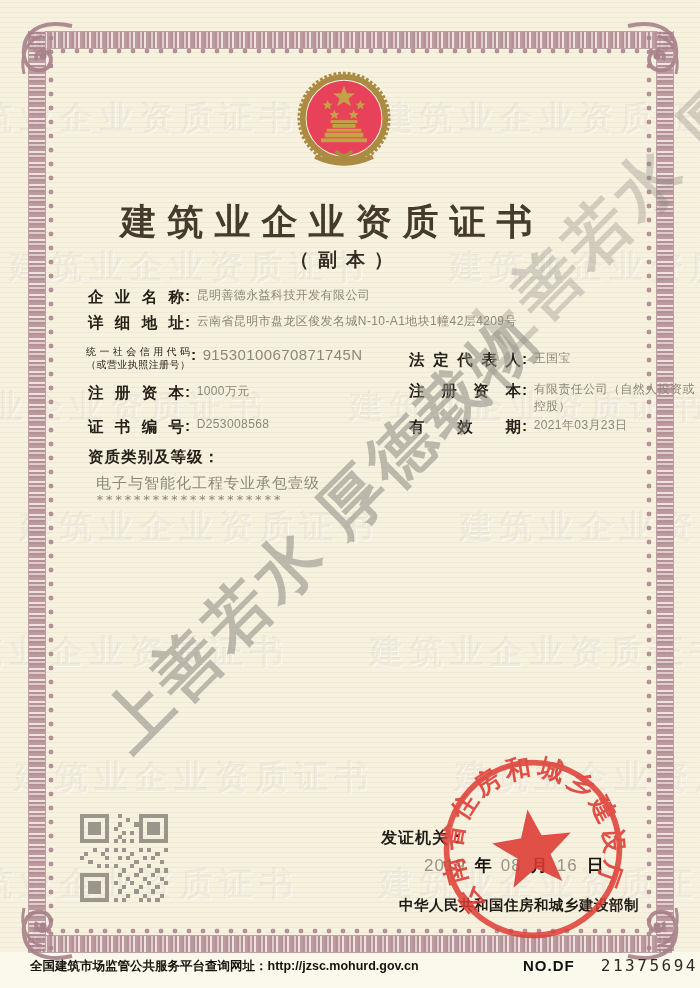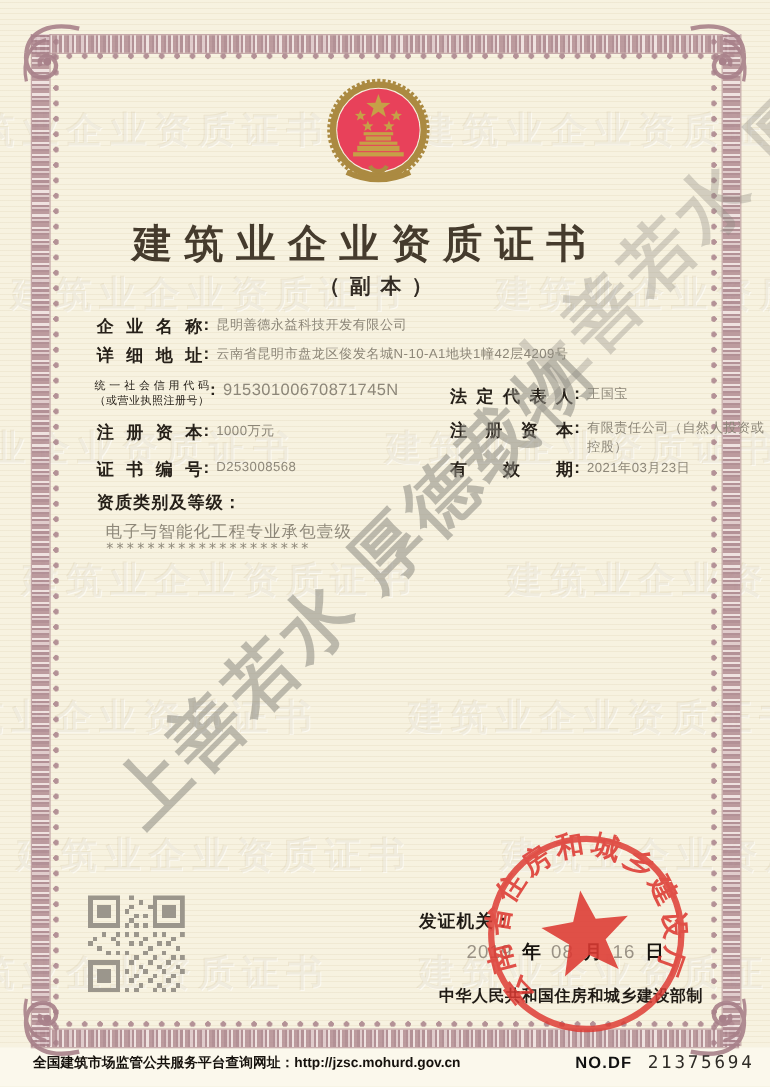--- a/index.html
+++ b/index.html
@@ -74,21 +74,21 @@
     text-align:center;font-size:66px;font-weight:bold;color:rgba(141,138,129,.55);
     letter-spacing:4px;transform:rotate(-45deg);pointer-events:none;white-space:nowrap;}
   .wm2{position:absolute;left:330px;top:110px;width:700px;height:80px;line-height:80px;
     text-align:center;font-size:66px;font-weight:bold;color:rgba(141,138,129,.35);
     letter-spacing:4px;transform:rotate(-45deg);pointer-events:none;white-space:nowrap;}
 
   
   .query{position:absolute;left:30px;top:958px;font-weight:bold;color:#16120d;font-size:12.5px;}
   .serial{position:absolute;left:523px;top:956px;font-size:15px;white-space:nowrap;}
   .serial .pre{font-weight:bold;color:#111;letter-spacing:1px;}
-  .serial .num{font-family:"DejaVu Sans Mono",monospace;color:#2e2b26;letter-spacing:2.5px;margin-left:10px;font-size:16px;}
+  .serial .num{font-family:"DejaVu Sans Mono",monospace;color:#2e2b26;letter-spacing:2.5px;margin-left:22px;font-size:16px;}
 </style>
 </head>
 <body>
 
 <div class="paper-lines"></div>
 
 <div>
   <div class="bg-row" style="left:-60px;top:96px">建筑业企业资质证书　　建筑业企业资质证书　　建筑业企业资质证书</div>
   <div class="bg-row" style="left:10px;top:245px">建筑业企业资质证书　　建筑业企业资质证书　　建筑业企业资质证书</div>
   <div class="bg-row" style="left:-90px;top:385px">建筑业企业资质证书　　建筑业企业资质证书　　建筑业企业资质证书</div>

